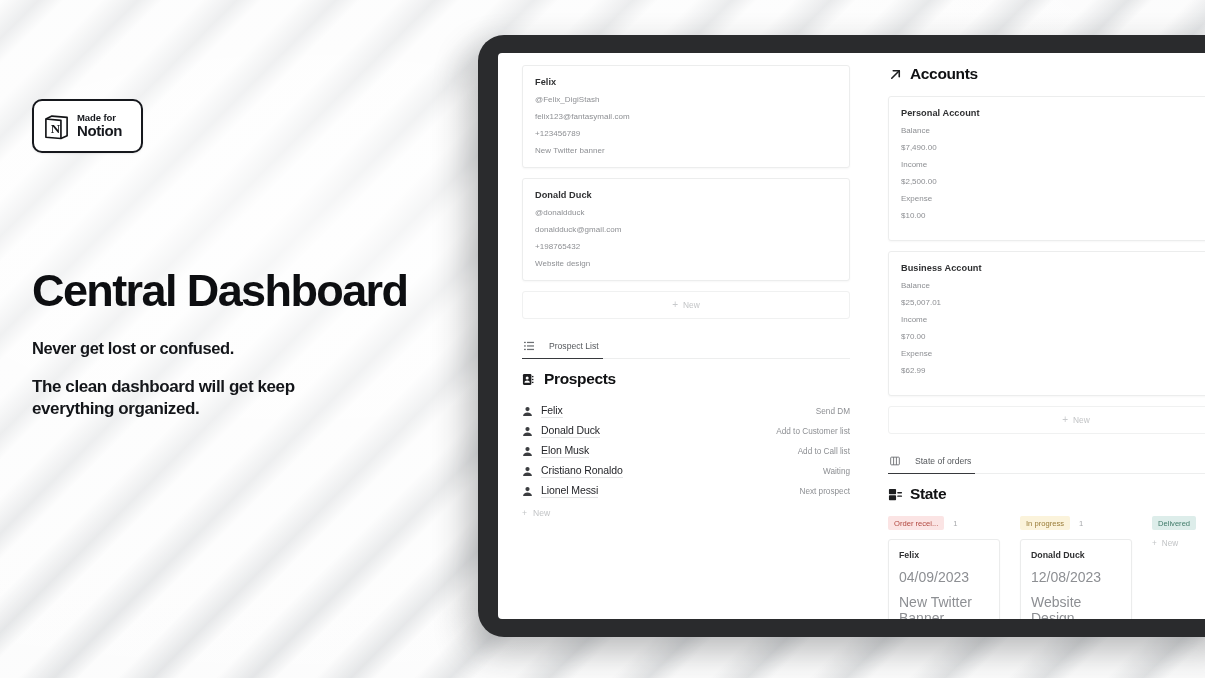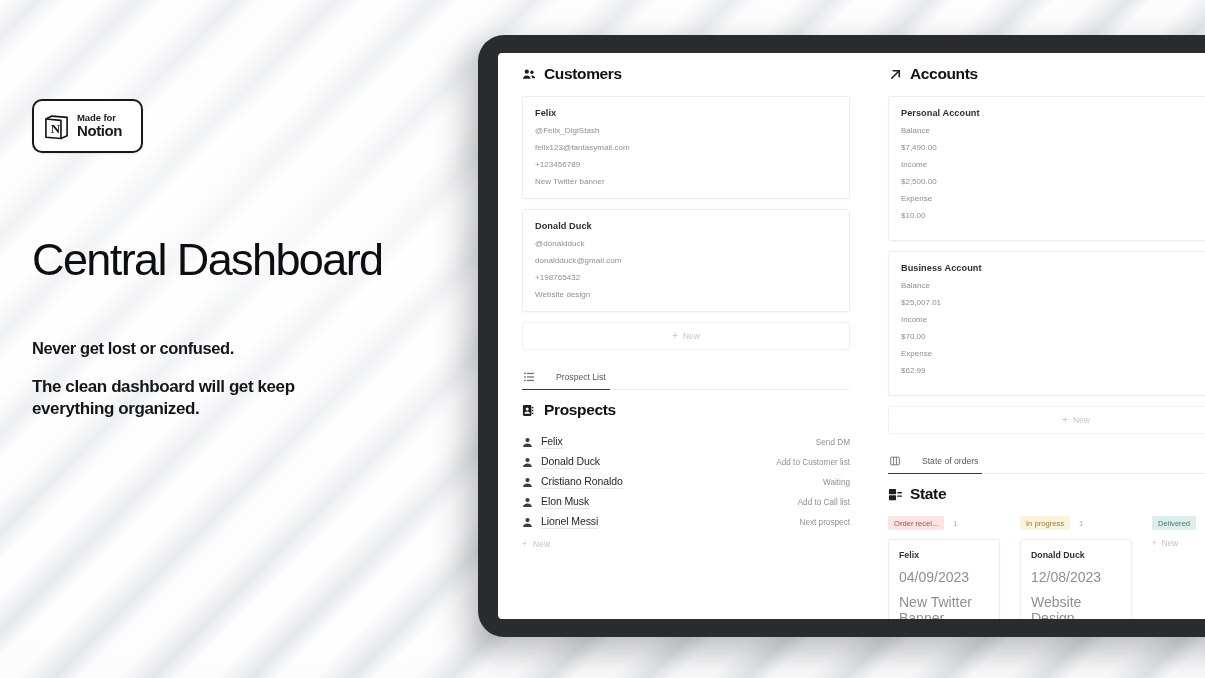--- a/index.html
+++ b/index.html
@@ -78,23 +78,23 @@
     font-weight: 800;
     color: #16181d;
     letter-spacing: -0.4px;
     display: block;
     margin-top: 0;
   }
 
   .headline {
     position: absolute;
     left: 0;
-    top: 234px;
+    top: 265px;
     font-size: 45px;
-    font-weight: 400;
+    font-weight: 700;
     letter-spacing: -1.6px;
     color: #0d0e11;
     white-space: nowrap;
   }
 
   .sub1 {
     position: absolute;
     left: 0;
     top: 339px;
     font-size: 16.5px;
@@ -229,21 +229,21 @@
   .lower { margin-top: 18px; }
 
   .db-tabs {
     border-bottom: 1px solid #edeeee;
     margin-bottom: 11px;
     padding-bottom: 0;
   }
   .db-tab {
     display: inline-flex;
     align-items: center;
-    gap: 22px;
+    gap: 15px;
     font-size: 8.6px;
     color: #55585c;
     padding: 0 4px 7px 2px;
     border-bottom: 1.6px solid #37393d;
     margin-bottom: -1px;
   }
   .db-tab .ticon {
     width: 10px; height: 10px;
     display: inline-flex; align-items: center; justify-content: center;
     color: #6d7074;
@@ -347,31 +347,20 @@
   <div class="sub2">The clean dashboard will get keep everything organized.</div>
 </div>
 
 <div class="tablet">
   <div class="tablet-inner">
     <div class="page">
       <div class="cols">
 
         <div class="col">
 
-          <div class="sec-head">
-            <span class="gicon">
-              <svg viewBox="0 0 16 16" width="15" height="15" fill="currentColor">
-                <circle cx="5.1" cy="5" r="2.3"></circle>
-                <circle cx="10.6" cy="5.6" r="1.8"></circle>
-                <path d="M1 12.6c0-2.3 1.9-3.6 4.1-3.6s4.1 1.3 4.1 3.6z"></path>
-                <path d="M9.8 9.2c1.9-.3 4.2.6 4.2 2.8h-3.1c0-1.1-.4-2.1-1.1-2.8z"></path>
-              </svg>
-            </span>
-            <span>Customers</span>
-          </div>
 
           <div class="gallery-card">
             <div class="gc-title">Felix</div>
             <div class="gc-line">@Felix_DigiStash</div>
             <div class="gc-line">felix123@fantasymail.com</div>
             <div class="gc-line">+123456789</div>
             <div class="gc-line">New Twitter banner</div>
           </div>
 
           <div class="gallery-card">
@@ -444,35 +433,35 @@
                 <span class="p-right">Add to Customer list</span>
               </div>
               <div class="p-row">
                 <span class="p-left">
                   <span class="picon">
                     <svg viewBox="0 0 12 12" width="11" height="11" fill="currentColor">
                         <circle cx="6" cy="3.4" r="2.3"></circle>
                         <path d="M1.2 11c0-2.6 2.1-4 4.8-4s4.8 1.4 4.8 4z"></path>
                       </svg>
                   </span>
-                  <span class="p-name">Cristiano Ronaldo</span>
-                </span>
-                <span class="p-right">Waiting</span>
+                  <span class="p-name">Elon Musk</span>
+                </span>
+                <span class="p-right">Add to Call list</span>
               </div>
               <div class="p-row">
                 <span class="p-left">
                   <span class="picon">
                     <svg viewBox="0 0 12 12" width="11" height="11" fill="currentColor">
                         <circle cx="6" cy="3.4" r="2.3"></circle>
                         <path d="M1.2 11c0-2.6 2.1-4 4.8-4s4.8 1.4 4.8 4z"></path>
                       </svg>
                   </span>
-                  <span class="p-name">Elon Musk</span>
-                </span>
-                <span class="p-right">Add to Call list</span>
+                  <span class="p-name">Cristiano Ronaldo</span>
+                </span>
+                <span class="p-right">Waiting</span>
               </div>
               <div class="p-row">
                 <span class="p-left">
                   <span class="picon">
                     <svg viewBox="0 0 12 12" width="11" height="11" fill="currentColor">
                         <circle cx="6" cy="3.4" r="2.3"></circle>
                         <path d="M1.2 11c0-2.6 2.1-4 4.8-4s4.8 1.4 4.8 4z"></path>
                       </svg>
                   </span>
                   <span class="p-name">Lionel Messi</span>

